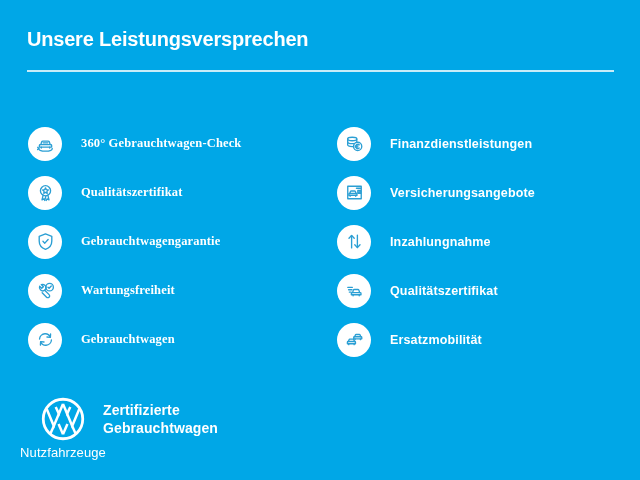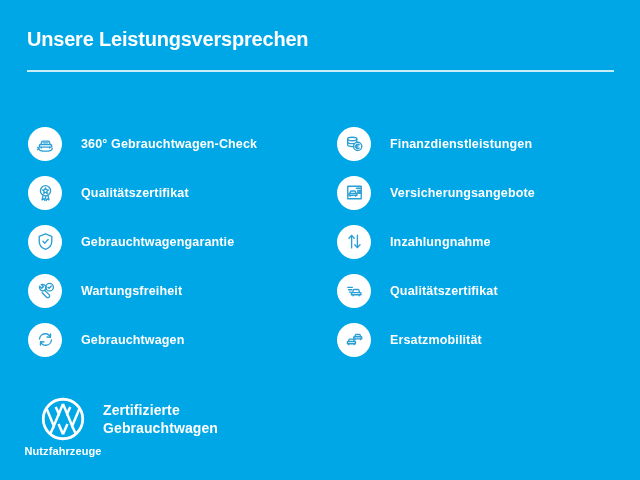--- a/index.html
+++ b/index.html
@@ -49,21 +49,21 @@
     position: absolute;
     left: 0;
     top: 119px;
     width: 640px;
     display: flex;
   }
   .promise-column {
     display: flex;
     flex-direction: column;
   }
-  #promise-column-left  { width: 335px; padding-left: 28px; box-sizing: border-box; }
+  #promise-column-left  { width: 335px; padding-left: 28px; box-sizing: border-box; font-family: Liberation Serif, serif; }
   #promise-column-right { width: 305px; padding-left: 2px;  box-sizing: border-box; }
 
   .promise-item {
     height: 49px;
     display: flex;
     align-items: center;
   }
   .promise-icon {
     width: 34px;
     height: 34px;
@@ -116,22 +116,22 @@
     fill: none;
     stroke: #ffffff;
     stroke-width: 2.6;
     stroke-linecap: butt;
     stroke-linejoin: miter;
   }
   #vw-logo circle { stroke-width: 2.9; }
   #brand-sublabel {
     margin-top: 3px;
     color: #ffffff;
-    font-size: 11px;
-    font-weight: bold;
+    font-size: 13px;
+    font-weight: normal;
     letter-spacing: 0.1px;
     white-space: nowrap;
   }
   #footer-text {
     margin-left: 7px;
     margin-top: 5px;
     color: #ffffff;
     font-size: 14px;
     font-weight: bold;
     line-height: 1.32;

